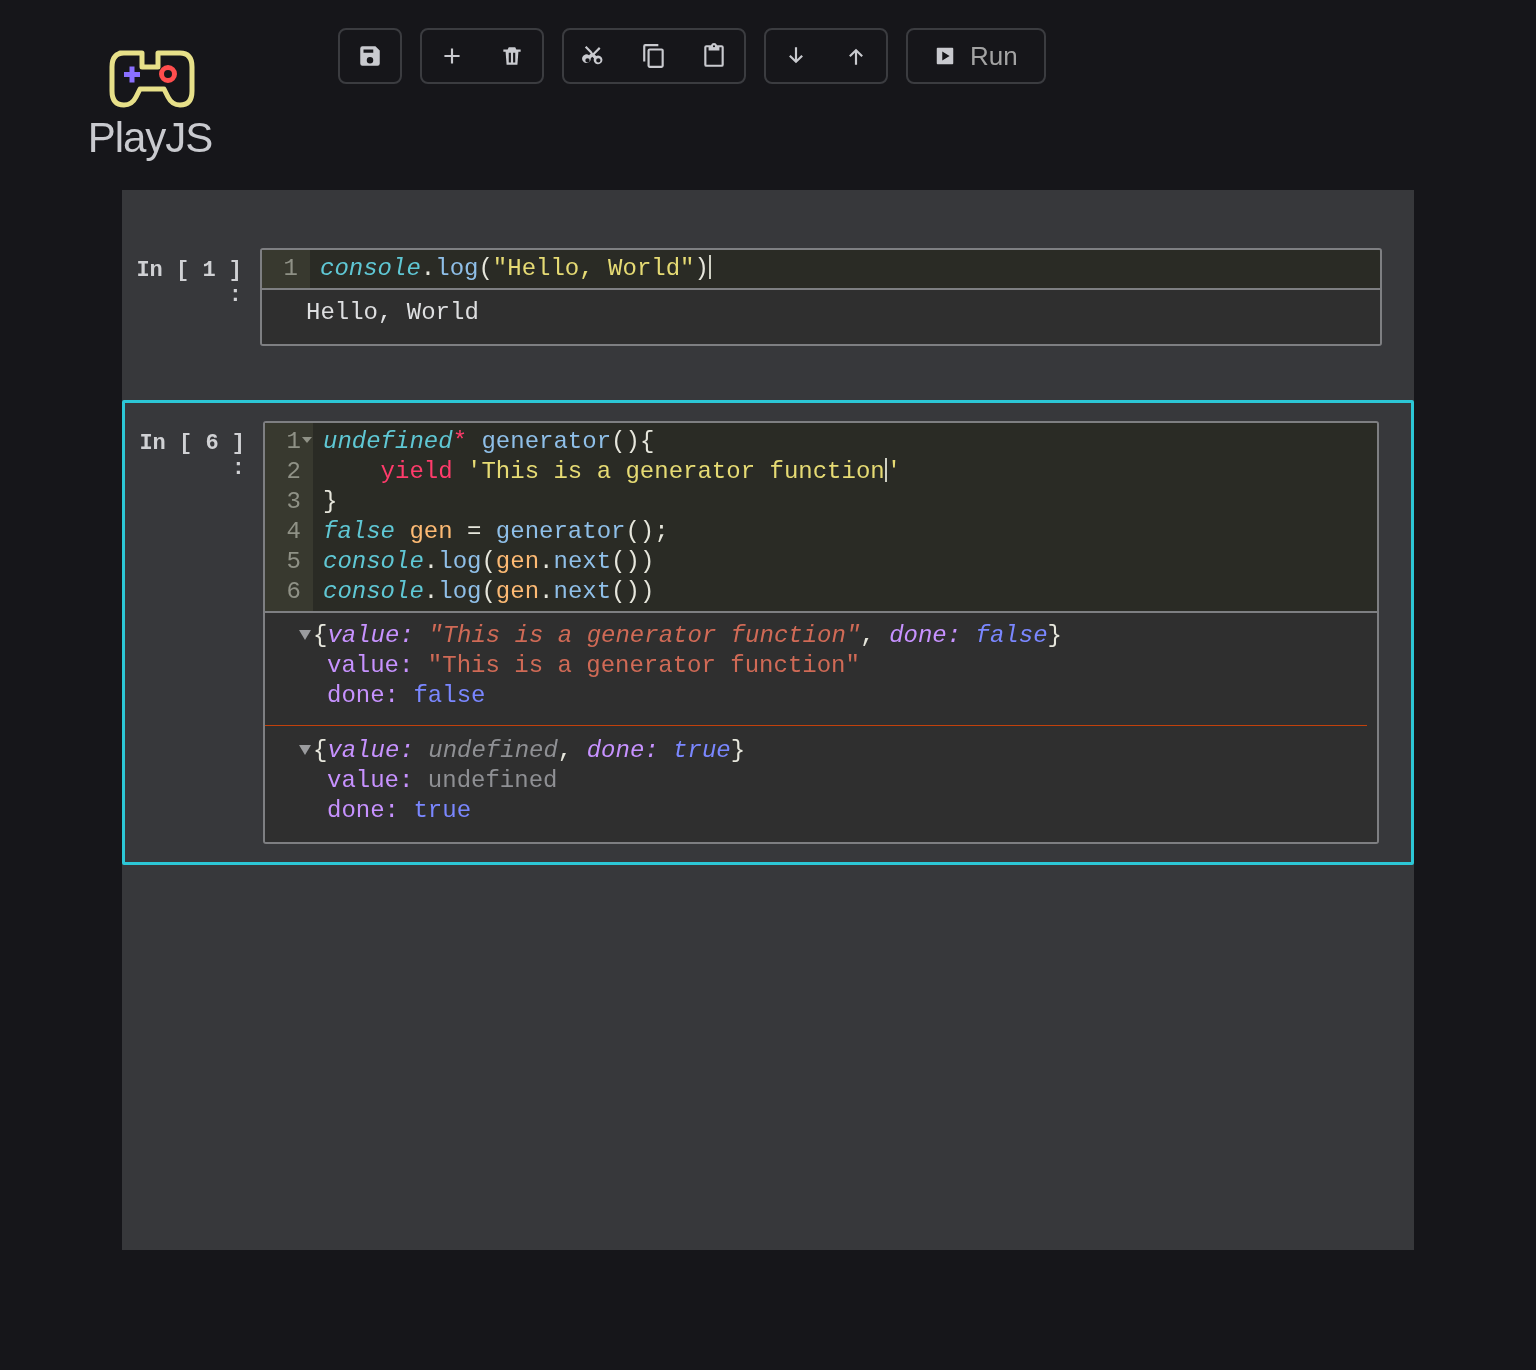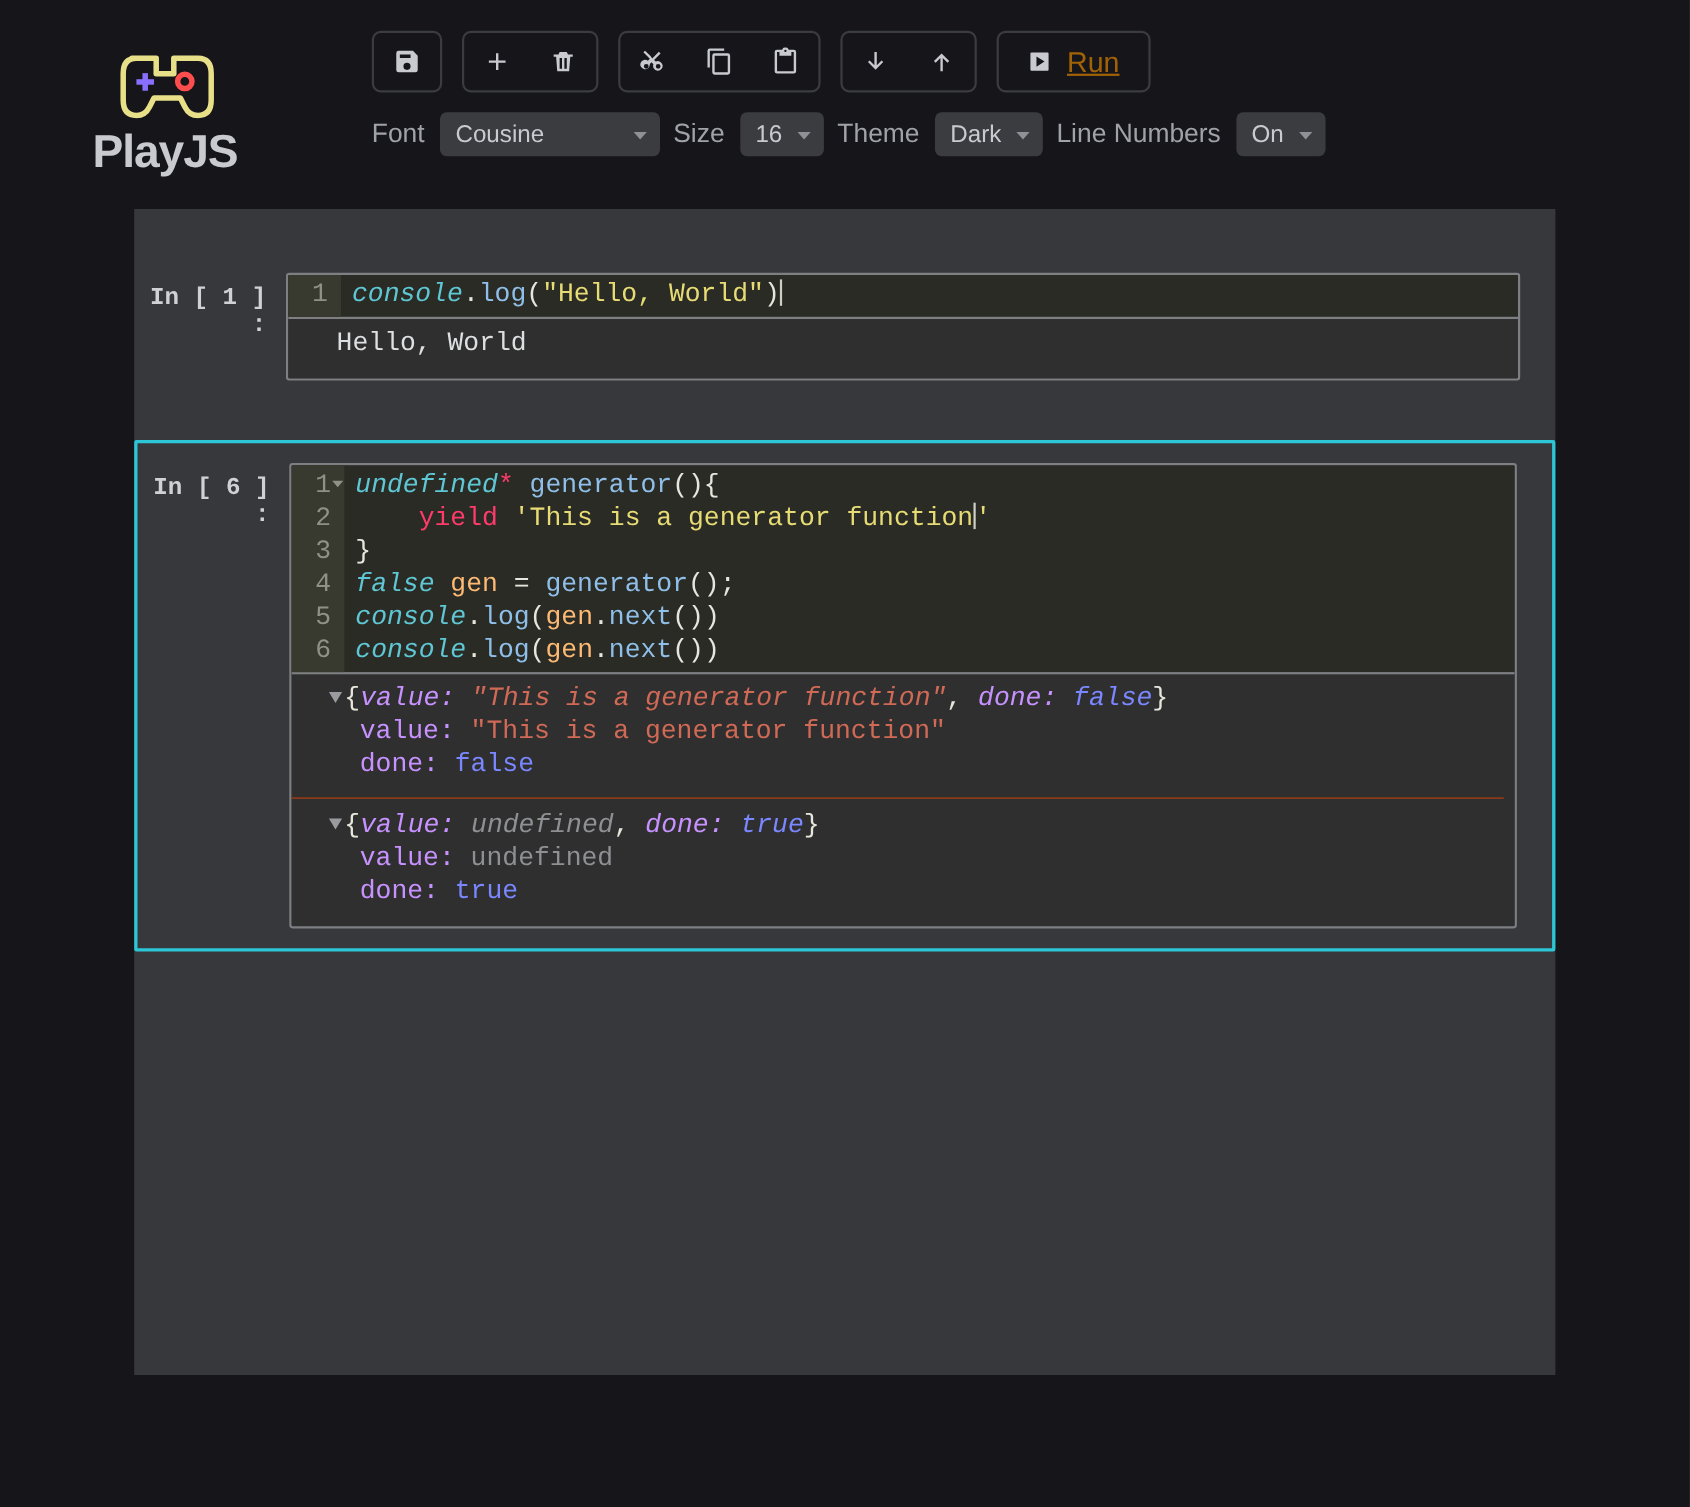--- a/index.html
+++ b/index.html
@@ -23,21 +23,21 @@
     flex: 0 0 300px;
     display: flex;
     flex-direction: column;
     align-items: center;
     justify-content: flex-start;
     padding-top: 10px;
   }
   .logo-svg { width: 100px; height: 70px; }
   .logo-text {
     font-family: 'Segoe UI', Arial, sans-serif;
-    font-weight: 700;
+    font-weight: 400;
     font-size: 42px;
     color: #c9cacf;
     margin-top: 6px;
     letter-spacing: -1px;
   }
   .toolbar-rows {
     flex: 1;
     display: flex;
     flex-direction: column;
     gap: 18px;
@@ -62,25 +62,24 @@
   .icon-btn + .icon-btn { border-left: 0px solid #3b3c40; }
   .icon-btn svg { width: 26px; height: 26px; fill: #c9cacf; }
   .run-btn {
     display: flex;
     align-items: center;
     gap: 14px;
     padding: 0 26px;
     height: 52px;
     font-size: 26px;
     font-weight: 500;
-    color: #a16207;
+    color: #a3a3a3;
     background: transparent;
     border: none;
     cursor: pointer;
-    text-decoration: underline;
   }
   .run-btn svg { width: 22px; height: 22px; fill: #c9cacf; }
 
   .settings-row {
     display: flex;
     align-items: center;
     flex-wrap: wrap;
     gap: 12px;
     font-size: 24px;
     color: #9fa2a8;
@@ -286,38 +285,20 @@
       <div class="btn-group">
         <button class="run-btn">
           <svg viewBox="0 0 24 24">
               <path d="M4 3h16a1 1 0 0 1 1 1v16a1 1 0 0 1-1 1H4a1 1 0 0 1-1-1V4a1 1 0 0 1 1-1zm5 4v10l8-5-8-5z"></path>
             </svg>
           <span>Run</span>
         </button>
       </div>
     </div>
 
-    <div class="settings-row">
-      <label>Font</label>
-      <div class="select" style="min-width:200px">
-        <span>Cousine</span>
-      </div>
-      <label>Size</label>
-      <div class="select" style="min-width:58px">
-        <span>16</span>
-      </div>
-      <label>Theme</label>
-      <div class="select" style="min-width:80px">
-        <span>Dark</span>
-      </div>
-      <label>Line Numbers</label>
-      <div class="select" style="min-width:58px">
-        <span>On</span>
-      </div>
-    </div>
   </div>
 </div>
 
 <div class="canvas">
   <div id="cells-mount">
       <div class="cell">
         <div class="prompt">In [ 1 ] :</div>
         <div class="cell-body">
           <div class="code-area">
             <div class="gutter">

